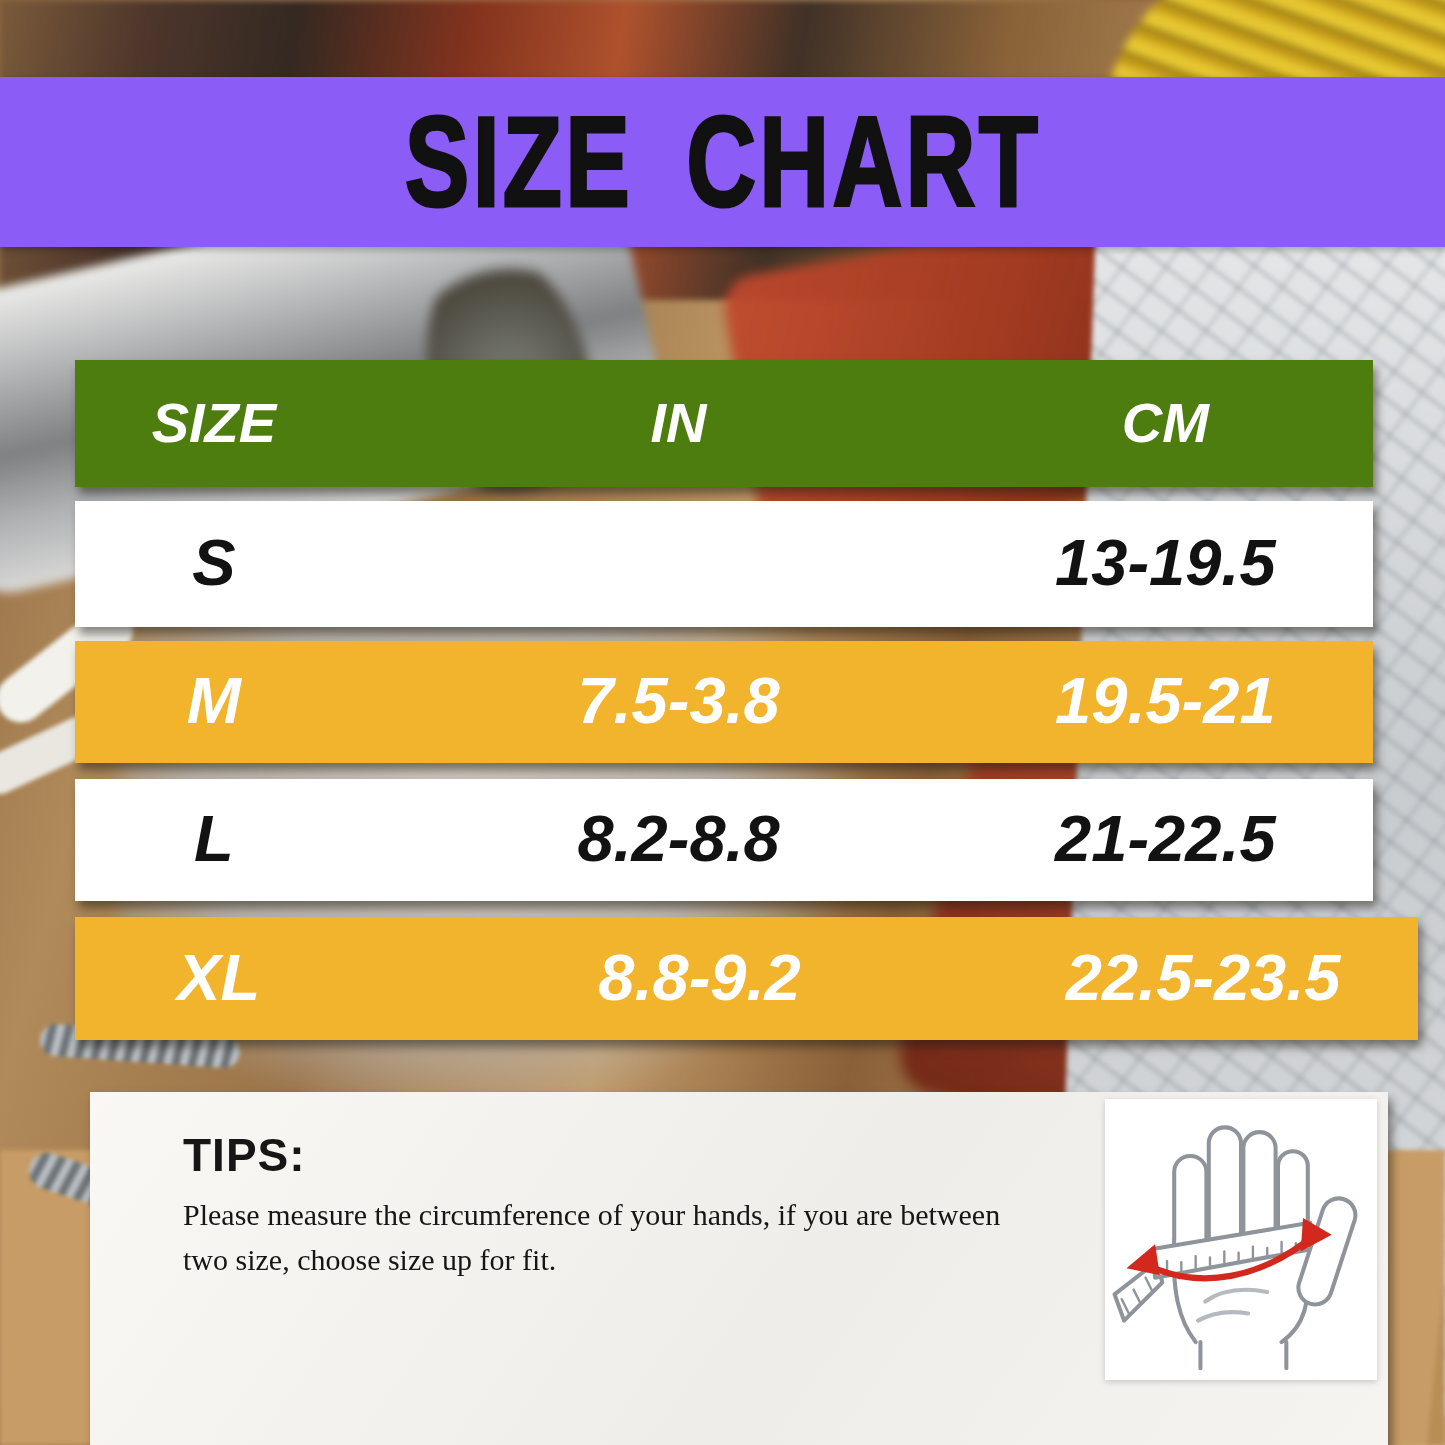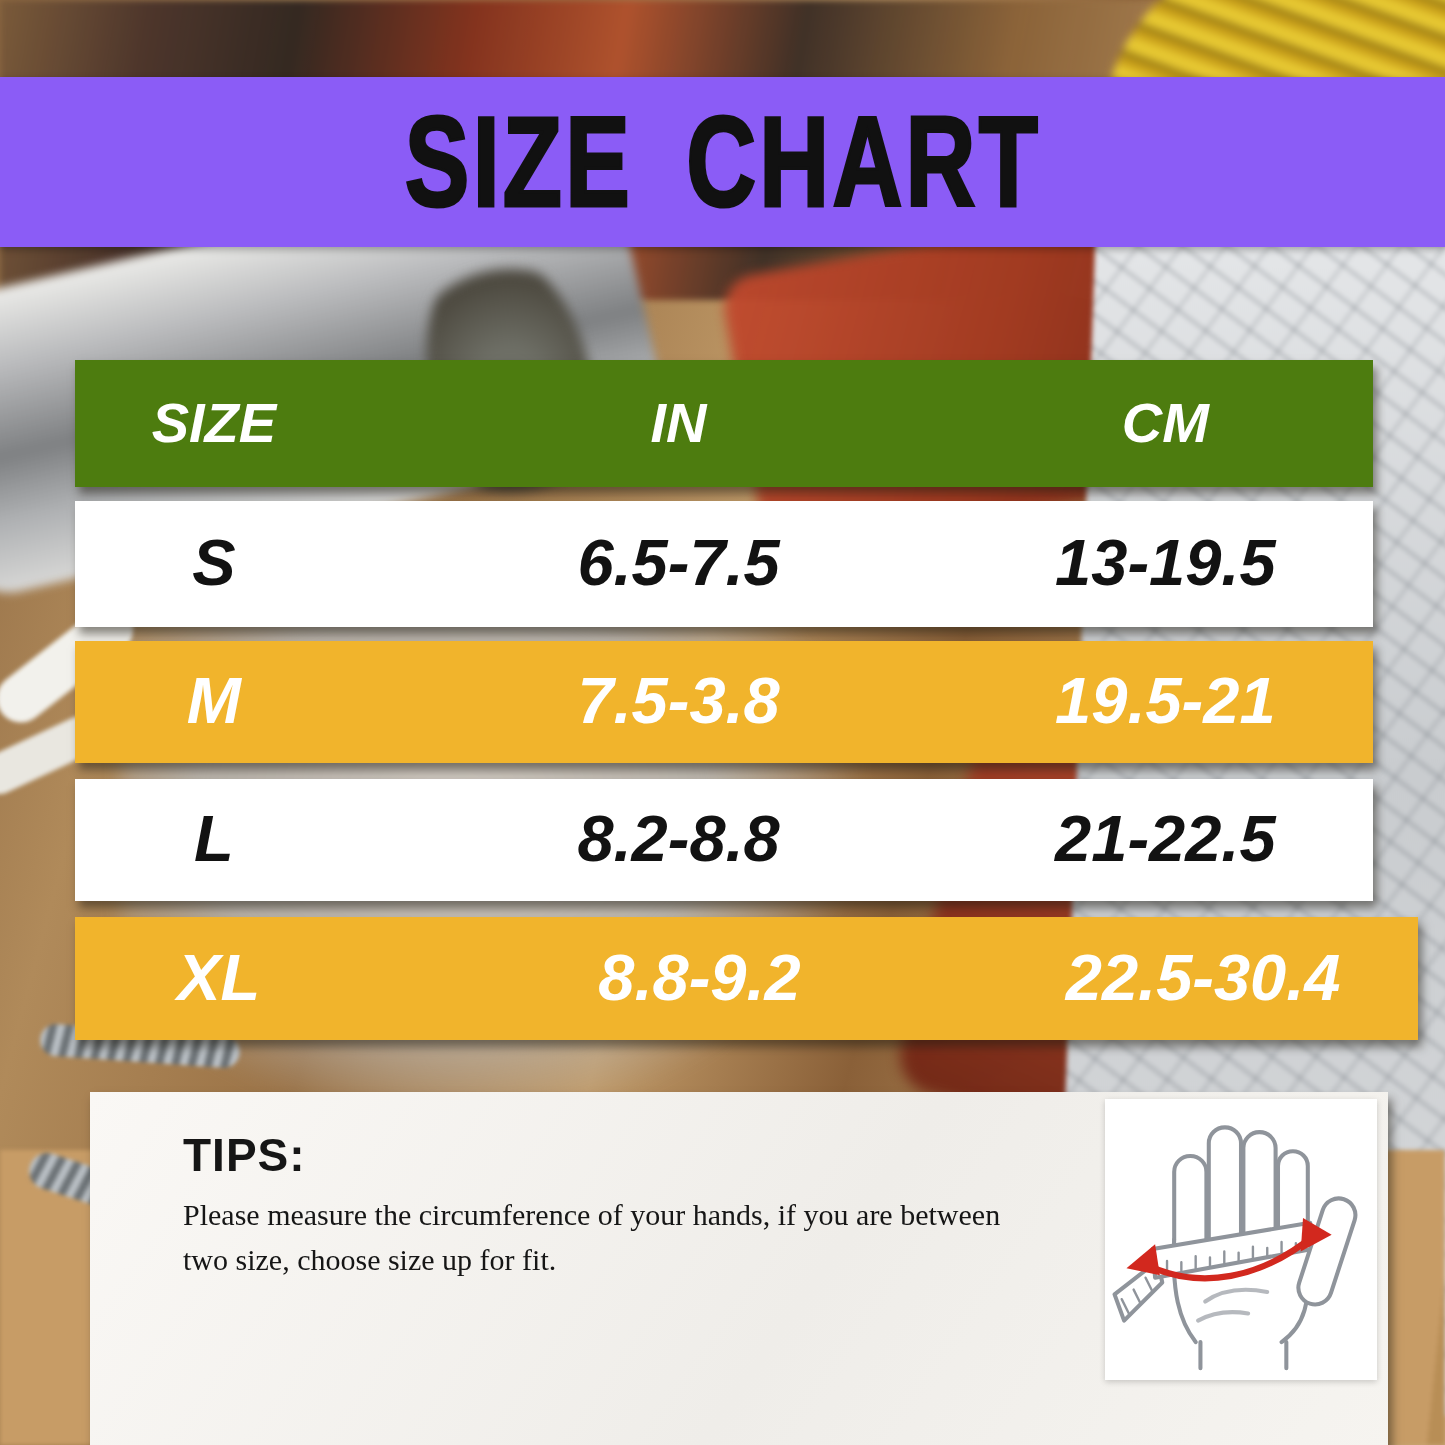--- a/index.html
+++ b/index.html
@@ -106,40 +106,39 @@
   </div>
 
   <div class="band thead">
     <span class="cell c1">SIZE</span>
     <span class="cell c2">IN</span>
     <span class="cell c3">CM</span>
   </div>
 
   <div class="band trow row-white row-s">
     <span class="cell c1">S</span>
-    <span class="cell c2">6.5-7.5</span>
     <span class="cell c3">13-19.5</span>
   </div>
 
   <div class="band trow row-yellow row-m">
     <span class="cell c1">M</span>
     <span class="cell c2">7.5-3.8</span>
     <span class="cell c3">19.5-21</span>
   </div>
 
   <div class="band trow row-white row-l">
     <span class="cell c1">L</span>
     <span class="cell c2">8.2-8.8</span>
     <span class="cell c3">21-22.5</span>
   </div>
 
   <div class="band trow row-yellow row-xl">
     <span class="cell c1">XL</span>
     <span class="cell c2">8.8-9.2</span>
-    <span class="cell c3">22.5-30.4</span>
+    <span class="cell c3">22.5-23.5</span>
   </div>
 
   <div class="tips">
     <div class="tips-heading">TIPS:</div>
     <div class="tips-body">Please measure the circumference of your hands, if you are between two size, choose size up for fit.</div>
 
     <div class="hand-box">
       <svg viewBox="-14 0 114 108">
         <g stroke="#8f949b" stroke-width="1.7" fill="#ffffff" stroke-linecap="round" stroke-linejoin="round">
 

